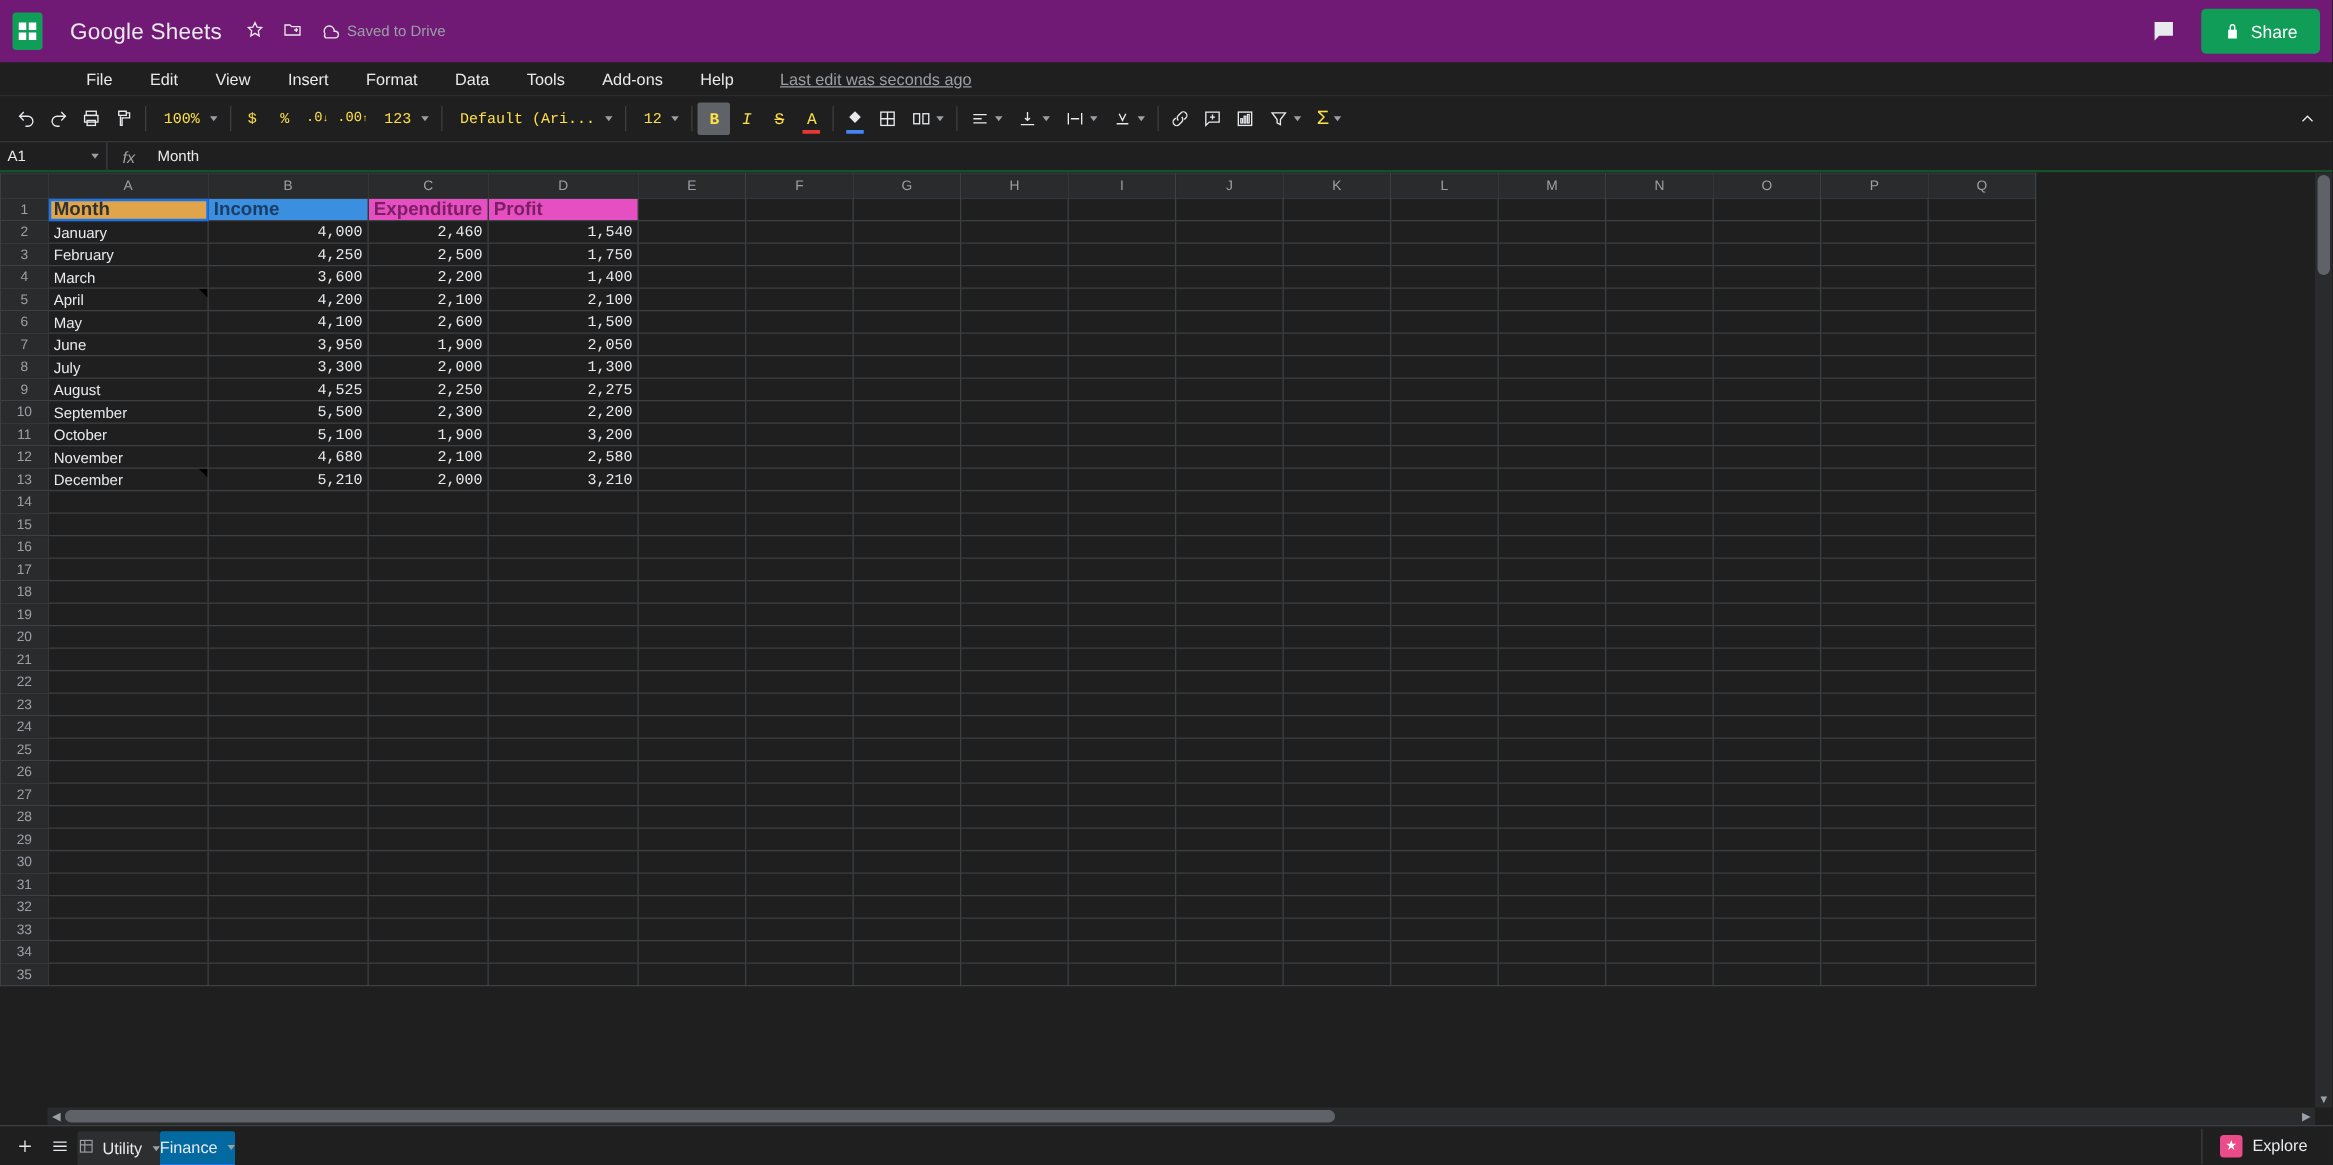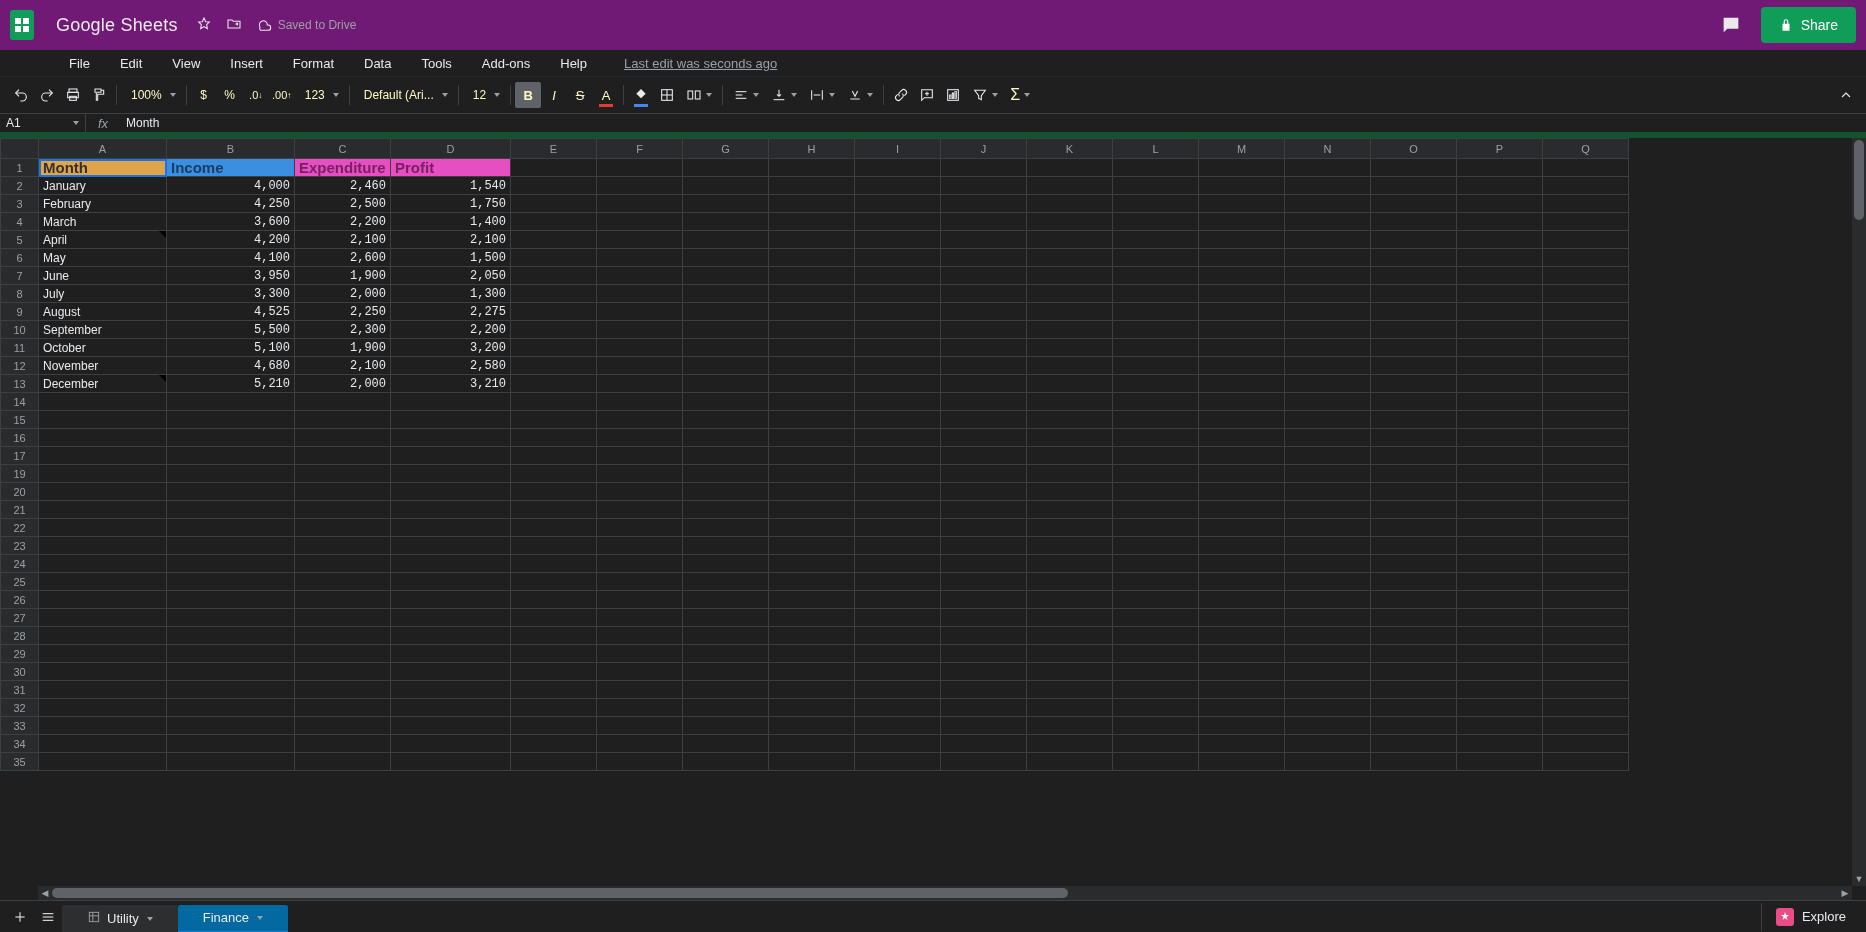--- a/index.html
+++ b/index.html
@@ -56,41 +56,41 @@
   .last-edit { margin-left:16px; color:#9aa0a6; text-decoration:underline; cursor:pointer; font-size:13px; }
 
   
   .toolbar {
     display:flex; align-items:center; height:38px;
     padding:0 8px; background:#1f1f1f;
     border-bottom:1px solid #3c4043; border-top:1px solid #2a2a2a;
   }
   .tb-btn {
     min-width:26px; height:26px; display:flex; align-items:center; justify-content:center;
-    color:#fef9c3; cursor:pointer; border-radius:2px; padding:0 3px;
+    color:#fde047; cursor:pointer; border-radius:2px; padding:0 3px;font-family:Liberation Mono, monospace;
   }
   .tb-btn.active { background:#5f6368; }
   .tb-sep { width:1px; height:20px; background:#3c4043; margin:0 4px; }
   .tb-small { font-size:11px; }
   .tb-text { font-size:12px; padding:0 4px; }
   .tb-dd { display:flex; align-items:center; gap:2px; padding:0 6px; }
   .tb-a { position:relative; }
   .tb-a::after { content:''; position:absolute; bottom:1px; left:6px; right:6px; height:3px; }
   .tb-a.text-color::after { background:#e53935; }
   .tb-a.fill-color::after { background:#4285f4; }
   .caret { width:0; height:0; border-left:3px solid transparent; border-right:3px solid transparent; border-top:4px solid #9aa0a6; margin-left:2px; }
   .toolbar-spacer { flex:1; }
   svg.ico { width:16px; height:16px; stroke:#e8eaed; fill:none; stroke-width:1.6; }
   svg.ico.fill { fill:#e8eaed; stroke:none; }
   .chev-up { width:24px; height:24px; display:flex; align-items:center; justify-content:center; cursor:pointer; }
 
   
   .formulabar {
     display:flex; align-items:center; height:24px;
-    background:#1f1f1f; border-bottom:6px solid #14532d;
+    background:#1f1f1f; border-bottom:2px solid #14532d;
   }
   .namebox {
     width:86px; height:100%; border-right:1px solid #3c4043;
     display:flex; align-items:center; padding:0 6px;
     font-size:12px; color:#e8eaed;
   }
   .namebox .caret { margin-left:auto; }
   .fx { width:34px; display:flex; align-items:center; justify-content:center; font-style:italic; color:#9aa0a6; font-family:Liberation Sans, sans-serif; }
   .formula-input { flex:1; padding:0 6px; font-size:12px; color:#e8eaed; }
 
@@ -125,21 +125,21 @@
   .hscroll .arrow.left { left:0; } .hscroll .arrow.right { right:0; }
 
   
   .sheetbar {
     position:absolute; bottom:0; left:0; right:0; height:32px;
     background:#1f1f1f; border-top:1px solid #3c4043;
     display:flex; align-items:center; padding:0 6px;
   }
   .sheetbar .sb-btn { width:28px; height:28px; display:flex; align-items:center; justify-content:center; cursor:pointer; color:#9aa0a6; }
   .sheet-tab {
-    height:28px; display:flex; align-items:center; gap:6px; padding:0 25px; margin-top:4px;
+    height:28px; display:flex; align-items:center; gap:6px; padding:0 0; margin-top:4px;
     background:#2d2e30; color:#e8eaed; font-size:13px; cursor:pointer;
     border-top-left-radius:2px; border-top-right-radius:2px;
   }
   .sheet-tab.active { background:#0369a1; border-bottom:2px solid #1a73e8; }
   .sheet-tab .caret { margin-left:2px; }
   .sheetbar-spacer { flex:1; }
   .explore-btn {
     height:28px; padding:0 14px; display:flex; align-items:center; gap:8px; cursor:pointer;
     font-size:13px; color:#e8eaed; border-left:1px solid #3c4043;
   }
@@ -749,20 +749,40 @@
             <td class="cell"></td>
             <td class="cell"></td>
             <td class="cell"></td>
             <td class="cell"></td>
             <td class="cell"></td>
             <td class="cell"></td>
             <td class="cell"></td>
             <td class="cell"></td>
           </tr>
           <tr>
+            <th class="row-head">18</th>
+            <td class="cell"></td>
+            <td class="cell"></td>
+            <td class="cell"></td>
+            <td class="cell"></td>
+            <td class="cell"></td>
+            <td class="cell"></td>
+            <td class="cell"></td>
+            <td class="cell"></td>
+            <td class="cell"></td>
+            <td class="cell"></td>
+            <td class="cell"></td>
+            <td class="cell"></td>
+            <td class="cell"></td>
+            <td class="cell"></td>
+            <td class="cell"></td>
+            <td class="cell"></td>
+            <td class="cell"></td>
+          </tr>
+          <tr>
             <th class="row-head">19</th>
             <td class="cell"></td>
             <td class="cell"></td>
             <td class="cell"></td>
             <td class="cell"></td>
             <td class="cell"></td>
             <td class="cell"></td>
             <td class="cell"></td>
             <td class="cell"></td>
             <td class="cell"></td>

